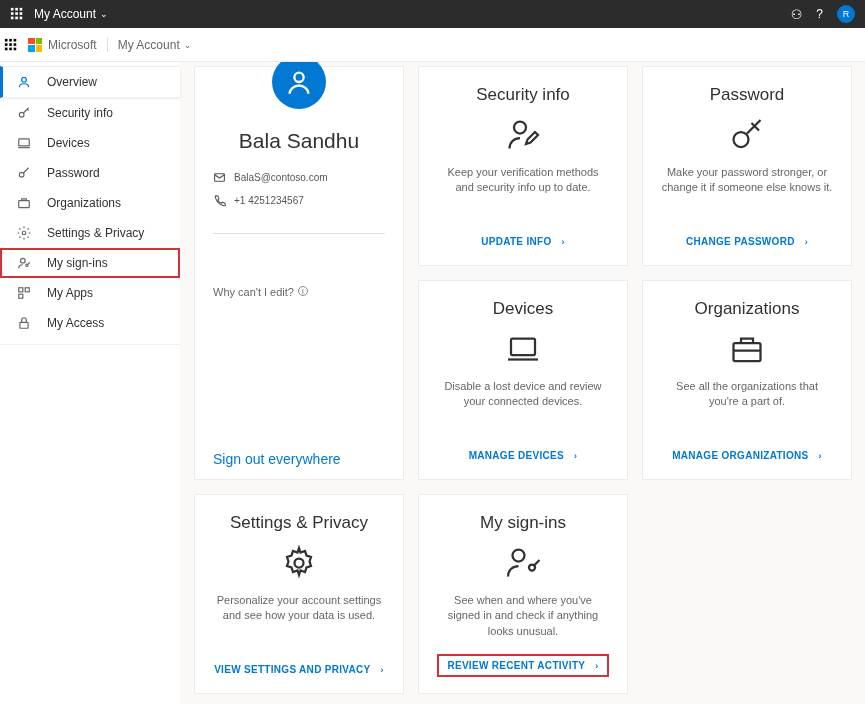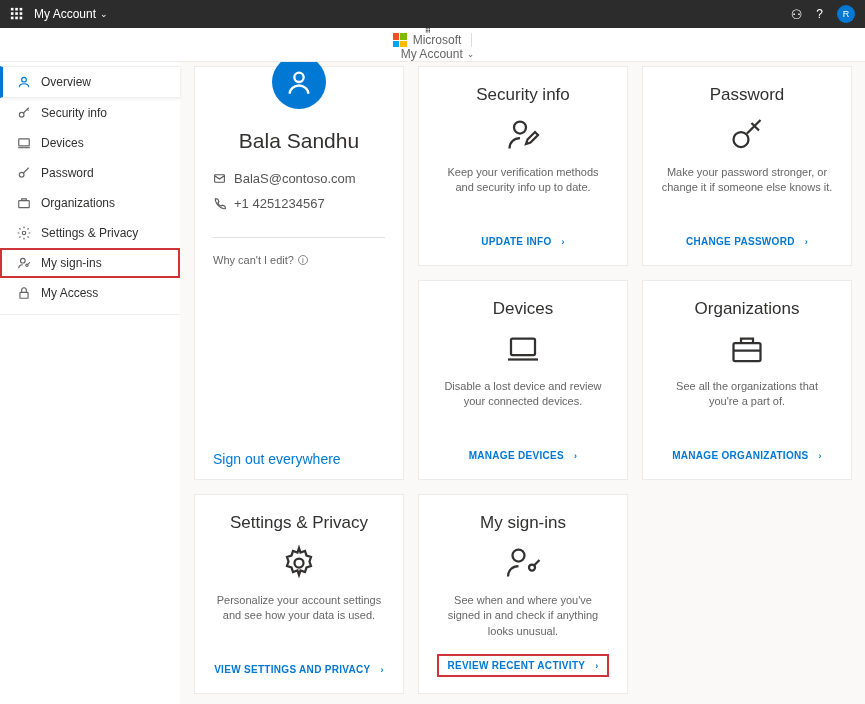--- a/index.html
+++ b/index.html
@@ -6,49 +6,49 @@
 body { font-family: "Segoe UI", -apple-system, sans-serif; background: #faf9f8; width: 865px; height: 704px; overflow: hidden; }
 
 
 .topbar { height: 28px; background: #2d2c2c; color: #fff; display: flex; align-items: center; padding: 0 10px; font-size: 12px; }
 .topbar .waffle { width: 14px; height: 14px; margin-right: 10px; fill: #fff; }
 .topbar .title { display: flex; align-items: center; gap: 4px; }
 .topbar .right { margin-left: auto; display: flex; align-items: center; gap: 14px; }
 .topbar .avatar { width: 18px; height: 18px; border-radius: 50%; background: #0078d4; display: flex; align-items: center; justify-content: center; font-size: 9px; }
 
 
-.subhdr { height: 34px; background: #fff; border-bottom: 1px solid #edebe9; display: flex; align-items: center; padding: 0 4px; font-size: 12px; flex-direction: column; }
+.subhdr { height: 34px; background: #fff; border-bottom: 1px solid #edebe9; display: flex; align-items: center; padding: 0 4px; font-size: 12px; }
 .subhdr .waffle { width: 14px; height: 14px; margin-right: 10px; fill: #666; }
 .mslogo { display: flex; align-items: center; gap: 6px; padding-right: 10px; border-right: 1px solid #ddd; }
 .mslogo-grid { width:14px; height:14px; display:grid; grid-template-columns:1fr 1fr; grid-template-rows:1fr 1fr; gap:1px;}
 .mslogo-grid span:nth-child(1){background:#f25022;}
 .mslogo-grid span:nth-child(2){background:#7fba00;}
 .mslogo-grid span:nth-child(3){background:#00a4ef;}
 .mslogo-grid span:nth-child(4){background:#ffb900;}
 .subhdr .crumb { margin-left: 10px; color: #666; display:flex;align-items:center;gap:4px;}
 
 
 .container { display: flex; height: calc(704px - 62px); }
 .sidebar { width: 180px; background: #fff; padding-top: 4px; }
-.nav-item { display:flex; align-items:center; gap:10px; padding:8px 14px; font-size:12px; color:#323130; cursor:pointer; border-left:3px solid transparent;}
+.nav-item { display:flex; align-items:center; gap:16px; padding:8px 14px; font-size:12px; color:#323130; cursor:pointer; border-left:3px solid transparent;}
 .nav-item.active { background:#fff; border-left-color:#0078d4; box-shadow: 0 1px 3px rgba(0,0,0,0.08); border-top:1px solid #eee;border-bottom:1px solid #eee;}
 .nav-item .icon { width:14px; height:14px; color:#666; flex-shrink:0; display:flex;align-items:center;justify-content:center;}
 .nav-item.highlighted { outline:2px solid #d13438; outline-offset:-2px; }
 
 .main { flex:1; padding: 4px 14px 20px 14px; overflow-y:auto; }
 .grid { display:grid; grid-template-columns: repeat(3, 210px); gap:14px; }
 
 .card { background:#fff; border:1px solid #edebe9; padding:18px 14px; display:flex; flex-direction:column; align-items:center; text-align:center; font-size:11px; color:#666; min-height:200px;}
 .card.profile { align-items:stretch; text-align:left; padding:0 18px 12px; min-height:414px; grid-row: span 2;}
 .profile .av-wrap{ display:flex; justify-content:center; margin-top:-4px;}
 .profile .av { width:54px; height:54px; border-radius:50%; background:#0078d4; display:flex;align-items:center;justify-content:center; margin-bottom:12px; position:relative; top:-8px;}
 .profile .name { font-size:21px; color:#323130; text-align:center; margin-bottom:18px; font-weight:400;}
-.profile .row { display:flex; align-items:center; gap:8px; font-size:13px; color:#555; margin-bottom:10px;}
+.profile .row { display:flex; align-items:center; gap:8px; font-size:10px; color:#555; margin-bottom:10px;}
 .profile hr { border:none; border-top:1px solid #e1dfdd; margin:16px 0;}
-.profile .hint { font-size:11px; color:#666; display:flex;align-items:center;gap:4px;}
+.profile .hint { font-size:11px; color:#666; display:flex;align-items:flex-start;gap:4px;margin-top:36px;}
 .profile .signout { color:#0078d4; font-size:14px; margin-top:auto; cursor:pointer;}
 
 .card h2 { font-size:17px; font-weight:400; color:#323130; margin-bottom:12px;}
 .card .bigicon { width:36px; height:36px; margin-bottom:12px; color:#323130;}
 .card .desc { margin-bottom:auto; line-height:1.4; padding:0 4px;}
 .card .action { color:#0078d4; font-size:10px; font-weight:600; letter-spacing:.3px; margin-top:14px; cursor:pointer; display:flex;align-items:center;gap:10px;}
 .card .action.highlighted { outline:2px solid #d13438; padding:4px 8px;}
 .chev { font-size:9px; color:#0078d4;}
 
 svg { display:block; }
@@ -172,20 +172,30 @@
     <div class="nav-item highlighted">
       <span class="icon">
           <svg width="14" height="14" viewBox="0 0 24 24" fill="none" stroke="currentColor" stroke-width="2">
             <circle cx="10" cy="8" r="4"></circle>
             <path d="M3 21c0-4 3-6 7-6"></path>
             <circle cx="17" cy="16" r="2"></circle>
             <path d="M19 14l3-3"></path>
           </svg>
         </span>
       <span>My sign-ins</span>
+    </div>
+    <div class="nav-item">
+      <span class="icon">
+          <svg width="14" height="14" viewBox="0 0 24 24" fill="none" stroke="currentColor" stroke-width="2">
+            <rect x="3" y="3" width="7" height="7"></rect>
+            <rect x="14" y="3" width="7" height="7"></rect>
+            <rect x="3" y="14" width="7" height="7"></rect>
+          </svg>
+        </span>
+      <span>My Apps</span>
     </div>
     <div class="nav-item">
       <span class="icon">
           <svg width="14" height="14" viewBox="0 0 24 24" fill="none" stroke="currentColor" stroke-width="2">
             <rect x="5" y="11" width="14" height="10" rx="1"></rect>
             <path d="M8 11V7a4 4 0 018 0v4"></path>
           </svg>
         </span>
       <span>My Access</span>
     </div>

